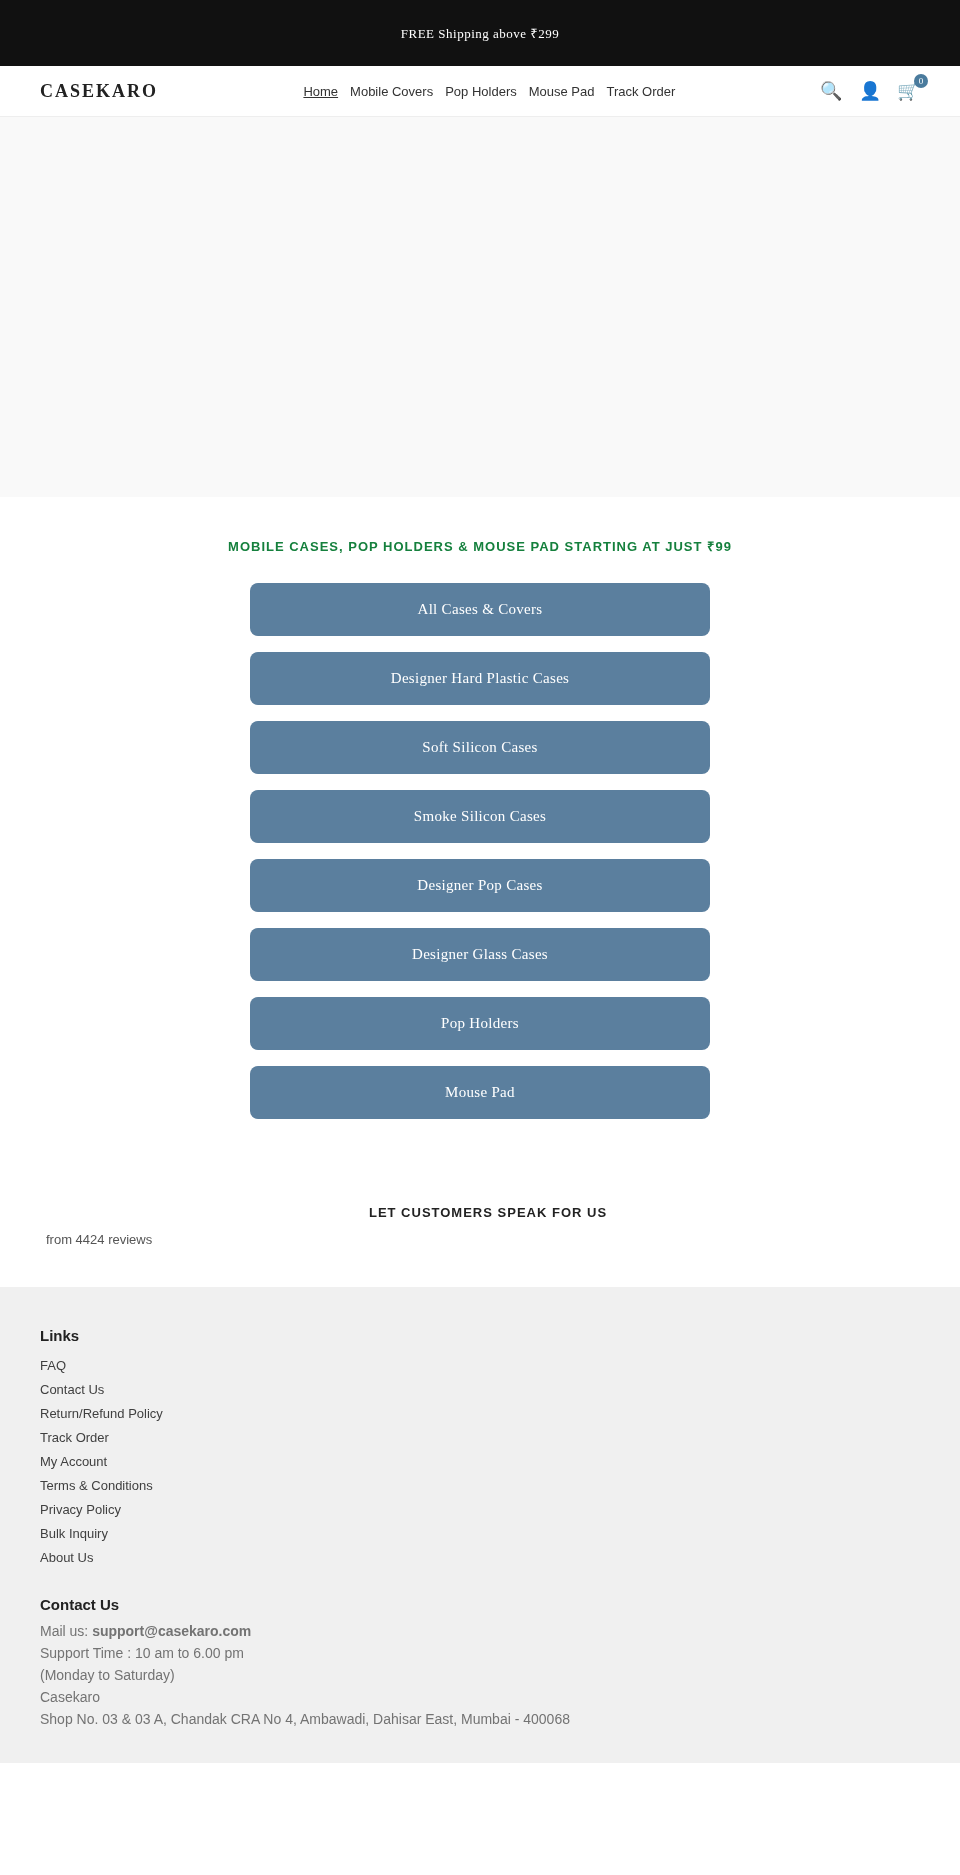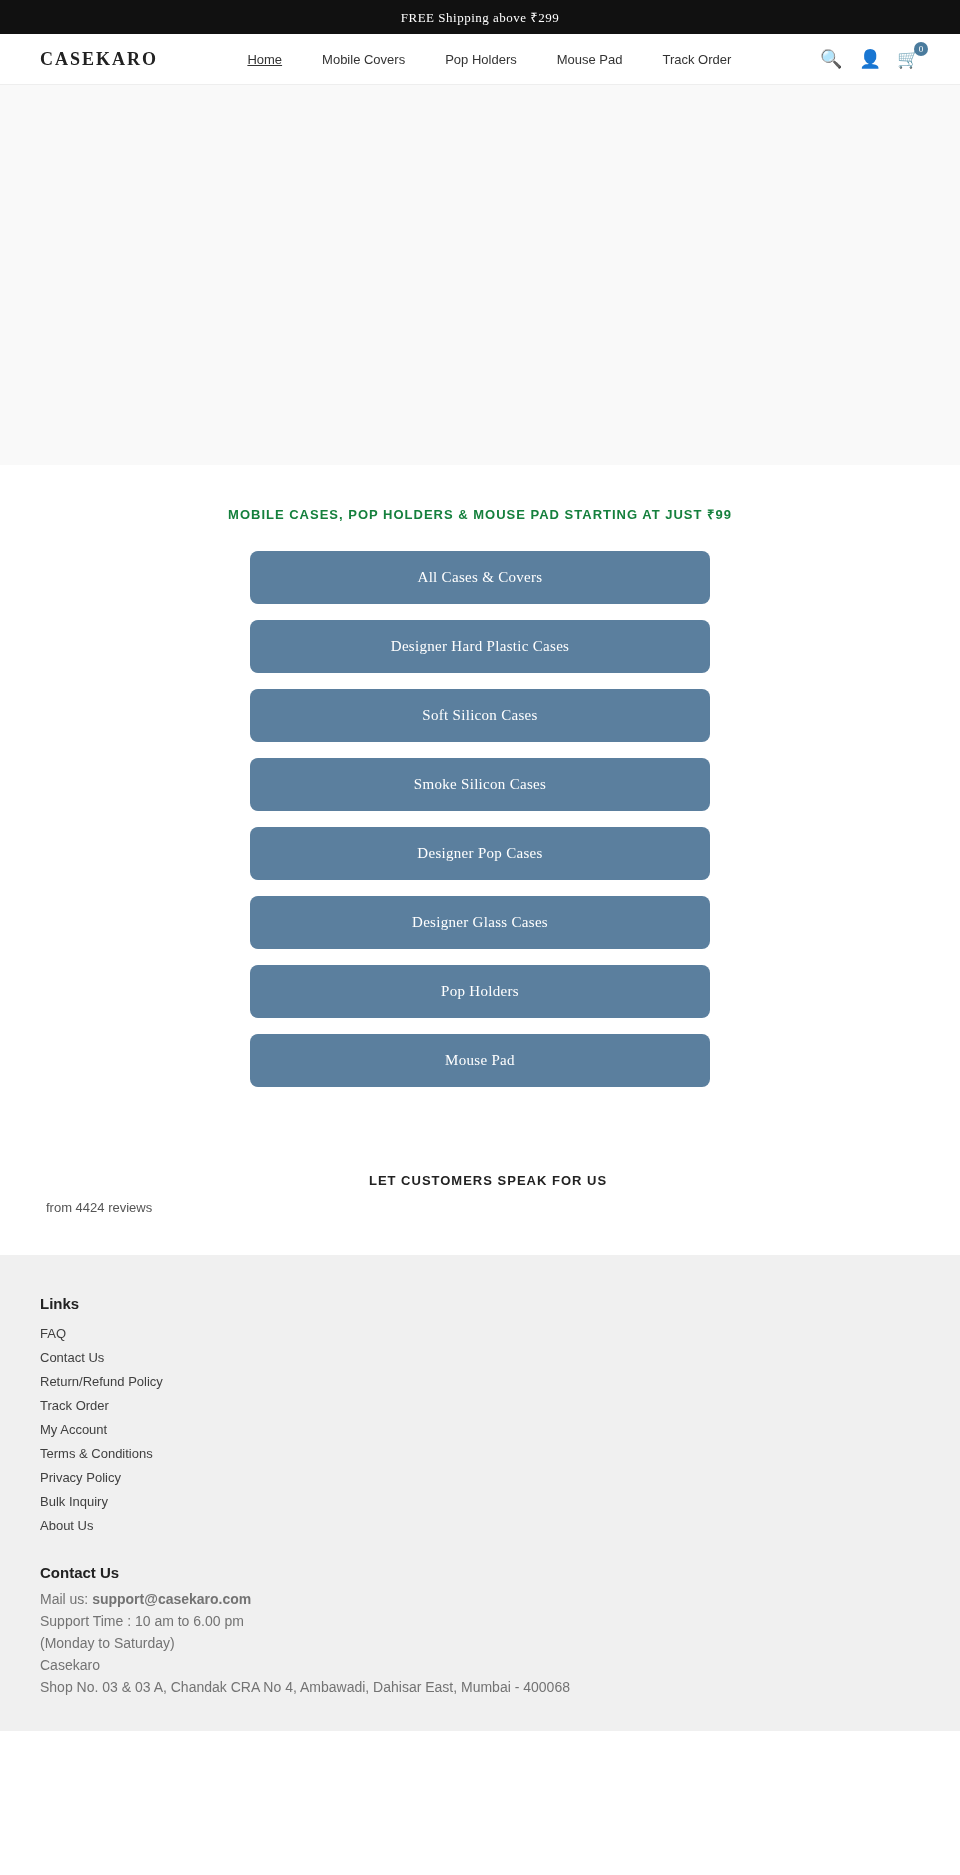--- a/index.html
+++ b/index.html
@@ -3,21 +3,21 @@
   <meta charset="utf-8">
   <style>
     * { margin: 0; padding: 0; box-sizing: border-box; }
     body { font-family: 'Georgia', serif; background: #fff; color: #333; font-size: 14px; }
 
     
     .top-banner {
       background: #111;
       color: #fff;
       text-align: center;
-      padding: 8px 0;
+      padding: 24px 0;
       font-size: 13px;
       letter-spacing: 0.5px;
     }
 
     
     .header {
       display: flex;
       align-items: center;
       justify-content: space-between;
       padding: 14px 40px;
@@ -26,21 +26,21 @@
     }
     .logo {
       font-size: 18px;
       font-weight: bold;
       letter-spacing: 2px;
       text-transform: uppercase;
       color: #222;
     }
     .nav {
       display: flex;
-      gap: 40px;
+      gap: 12px;
       flex-direction: row;
       align-items: center;
       flex-wrap: wrap;
       justify-content: center;
       flex: 1;
     }
     .nav a {
       text-decoration: none;
       color: #333;
       font-size: 13px;

